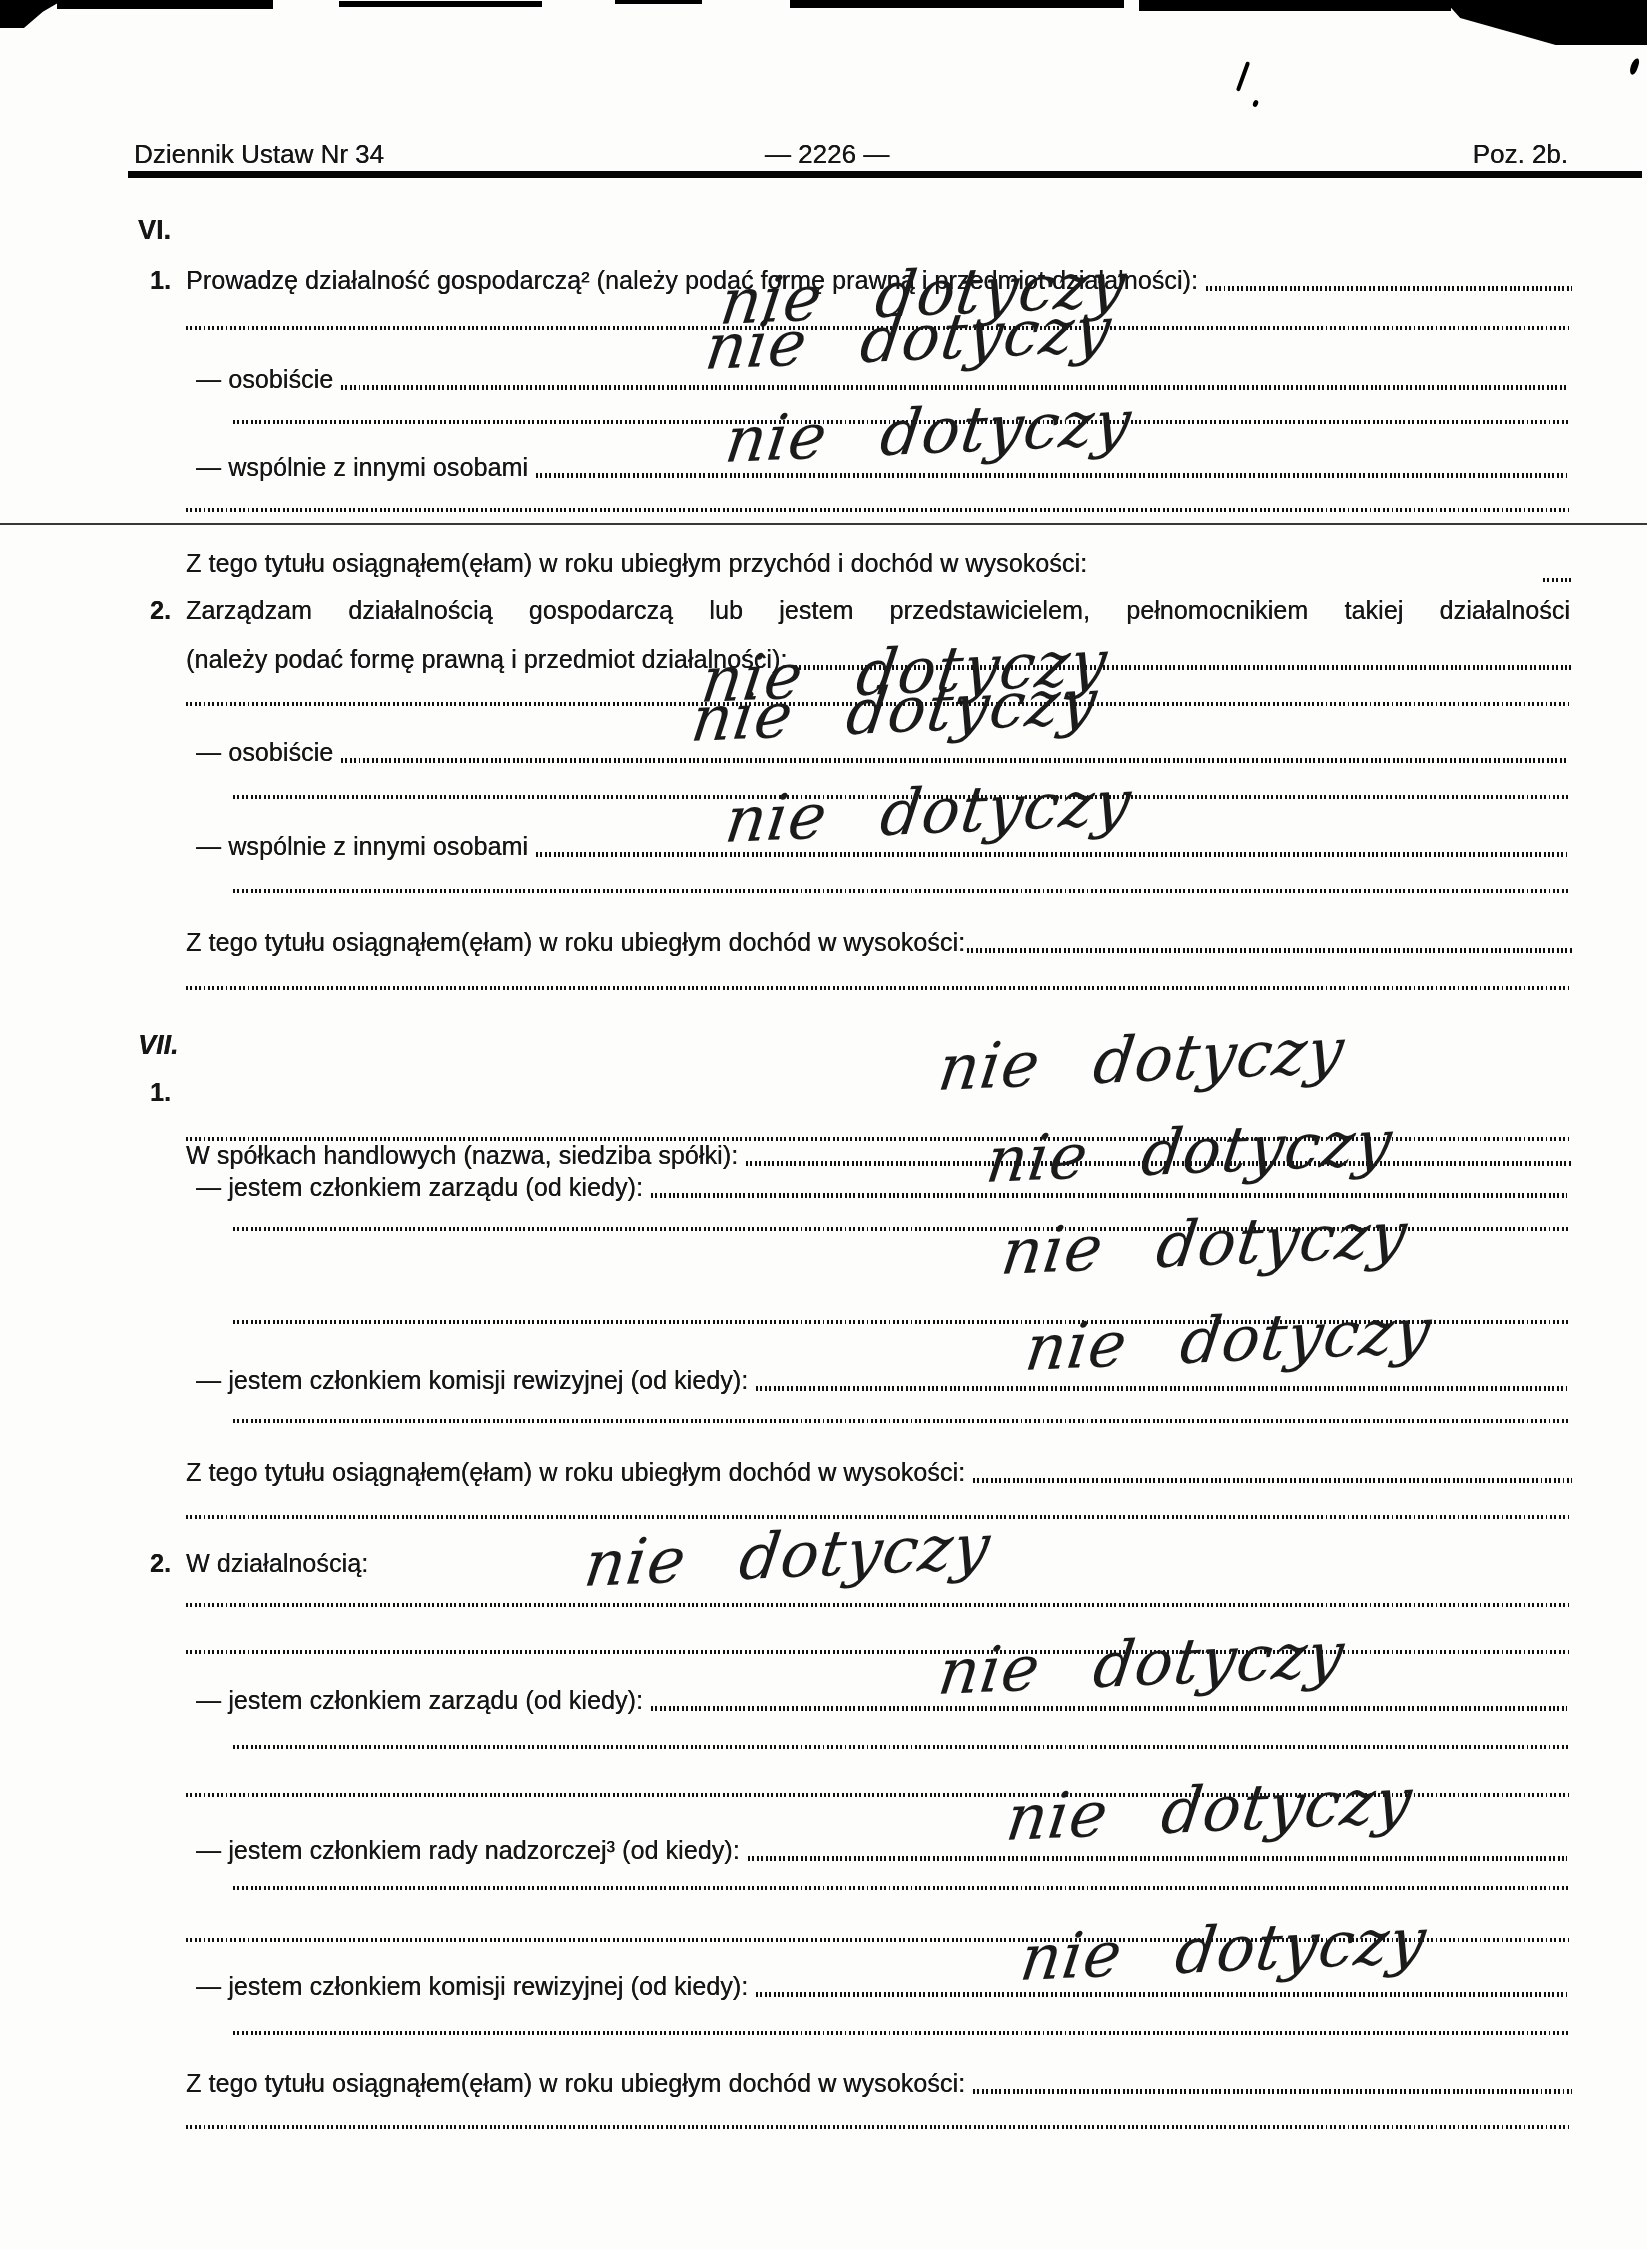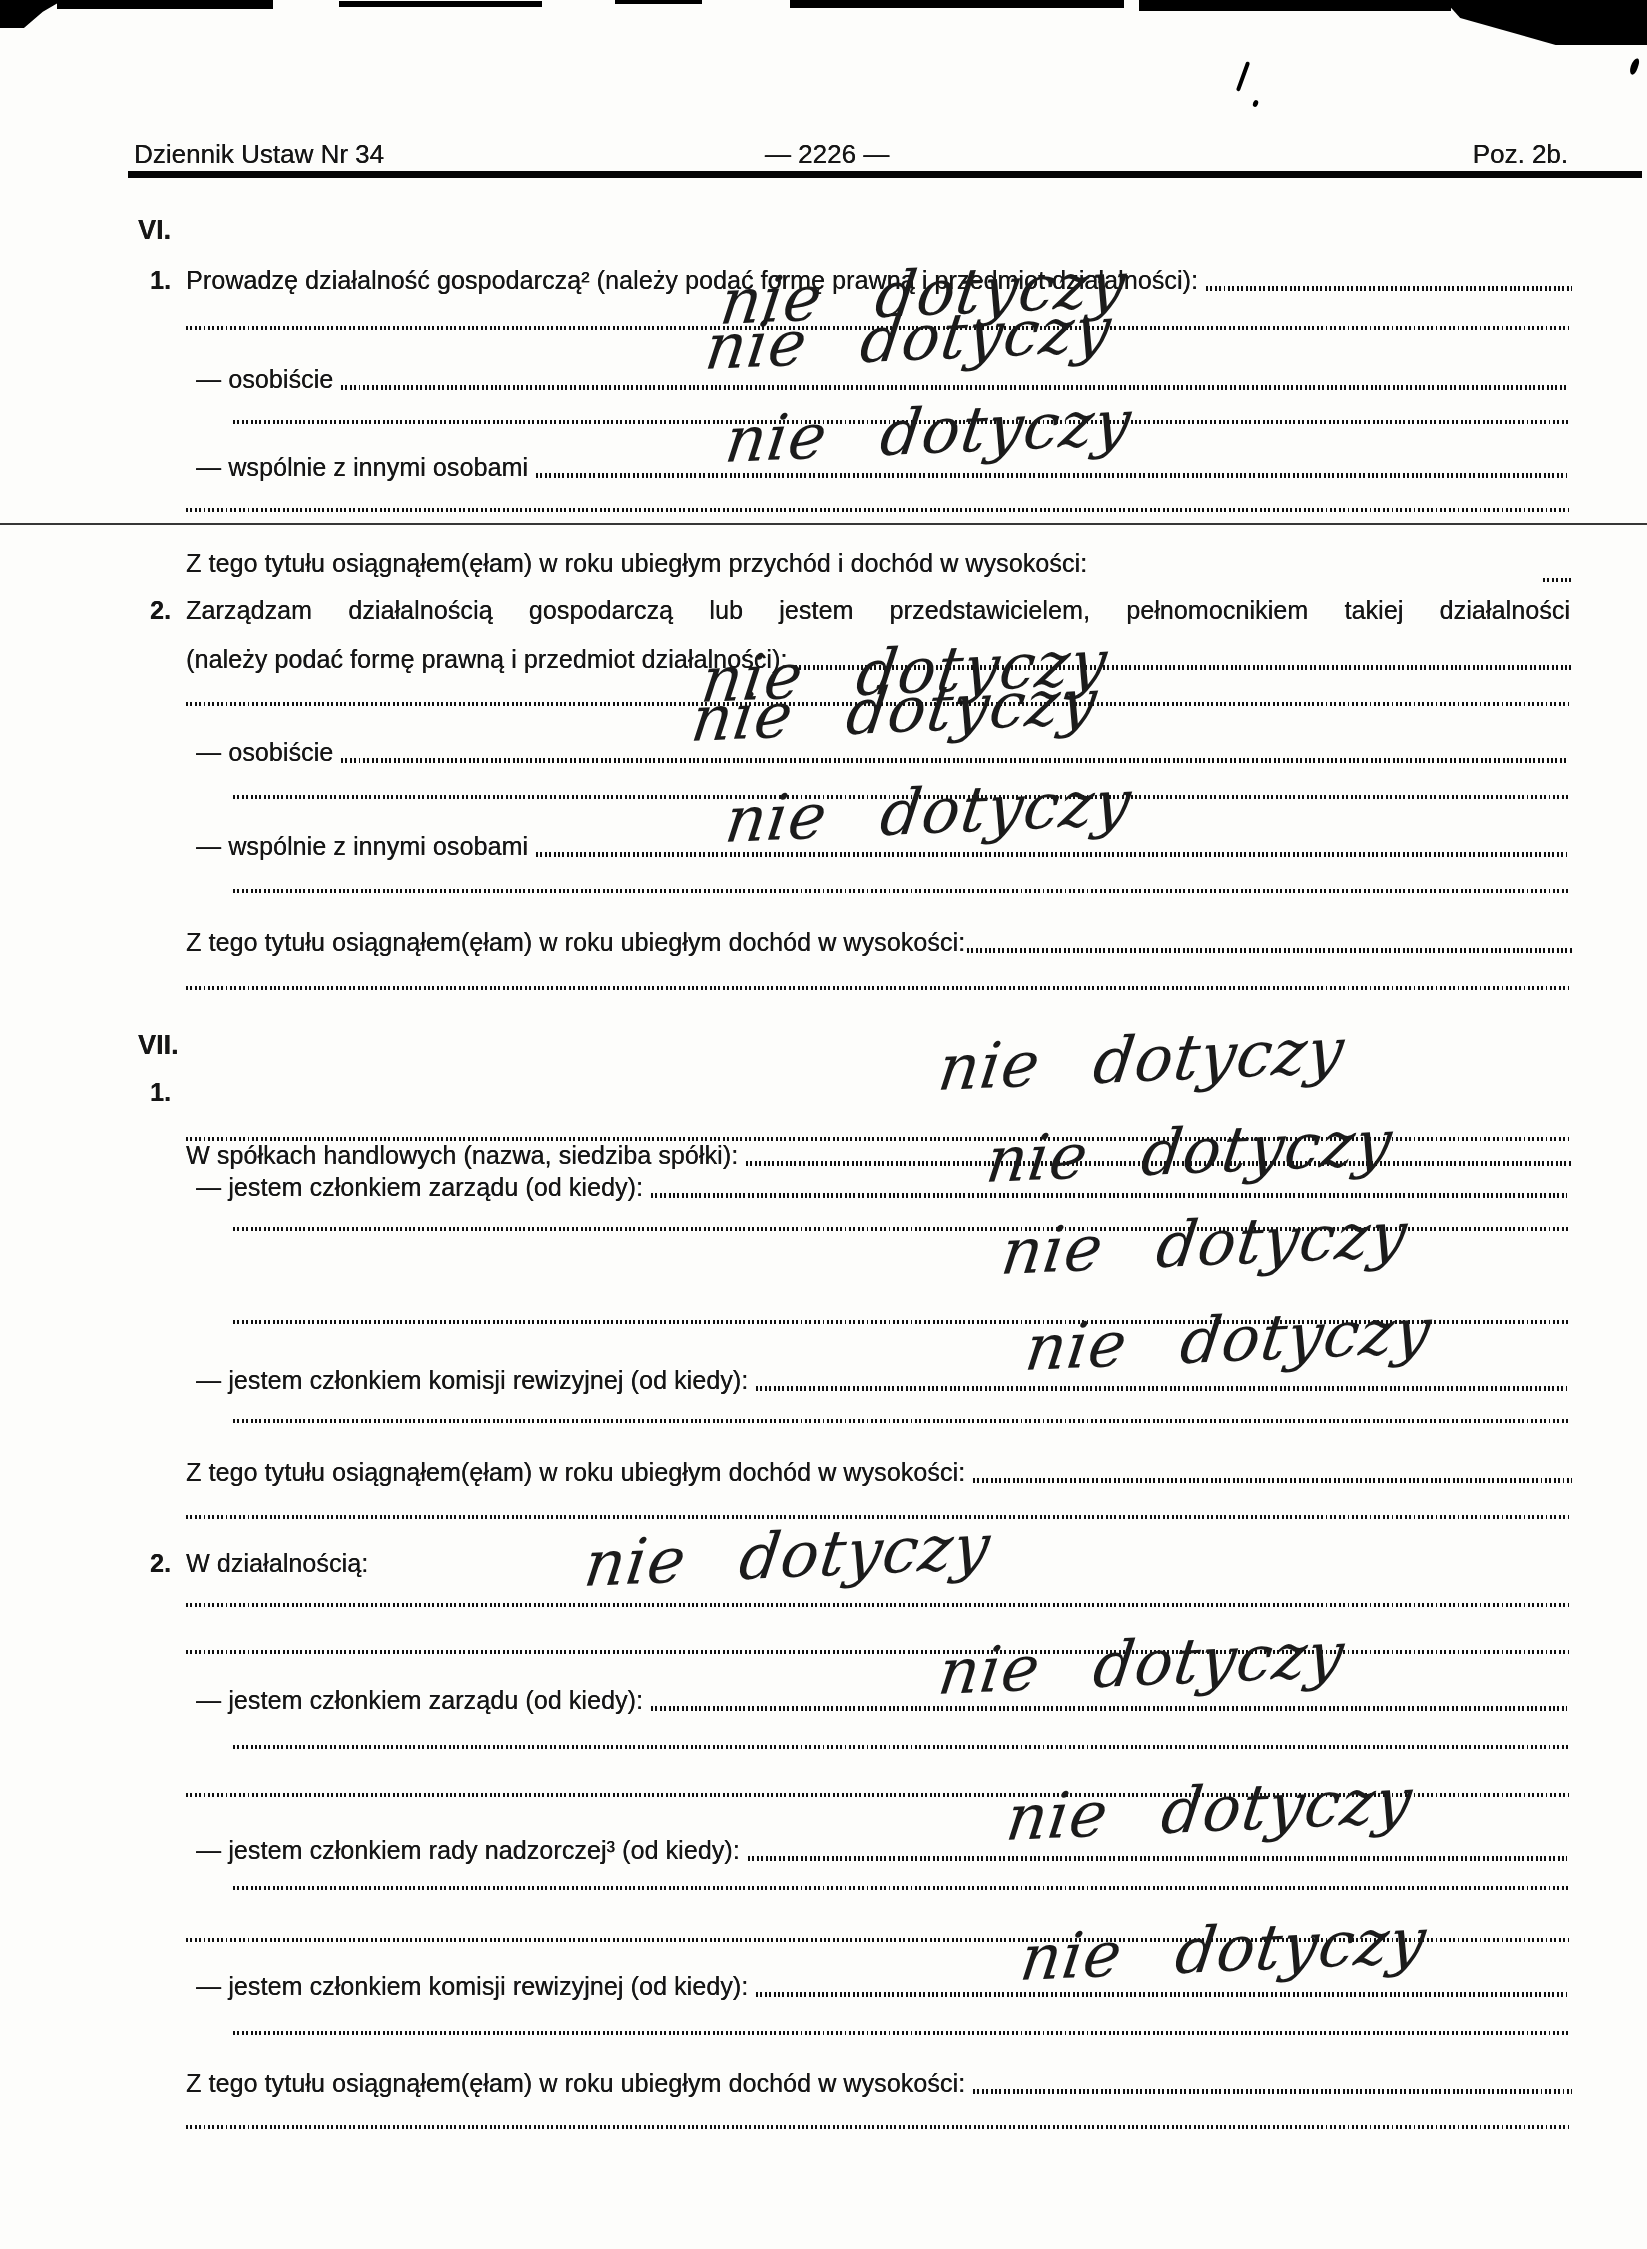--- a/index.html
+++ b/index.html
@@ -97,21 +97,21 @@
       <span class="leader"></span>
   </div>
   <div class="dots" style="left:233px;top:889px;width:1335px;"></div>
 
   <div class="row txt" style="left:186px;top:927px;width:1386px;">
     <span>Z tego tytułu osiągnąłem(ęłam) w roku ubiegłym dochód w wysokości:</span>
       <span class="leader tight"></span>
   </div>
   <div class="dots" style="left:186px;top:986px;width:1386px;"></div>
 
-  <div class="heading txt" style="left:138px;top:1032px;">VII.</div>
+  <div class="heading txt" style="left:138px;top:1032px;font-style:italic;">VII.</div>
 
   <div class="num txt" style="left:150px;top:1077px;">1.</div>
   <div class="row txt" style="left:186px;top:1140px;width:1386px;">
     <span>W spółkach handlowych (nazwa, siedziba spółki):</span>
       <span class="leader"></span>
   </div>
   <div class="hand" style="left:935px;top:1037px;">nie dotyczy</div>
   <div class="dots" style="left:186px;top:1137px;width:1386px;"></div>
 
   <div class="hand" style="left:983px;top:1129px;">nie dotyczy</div>

